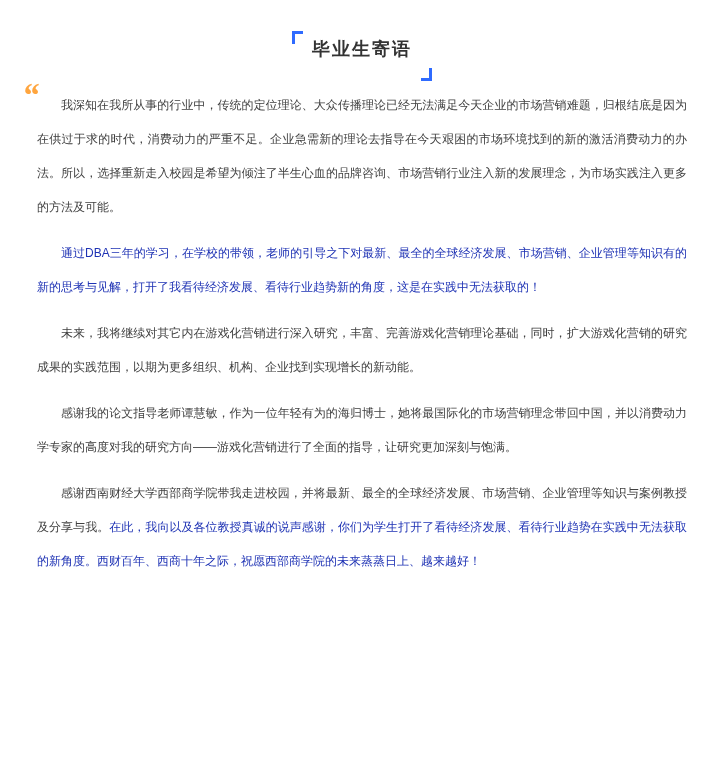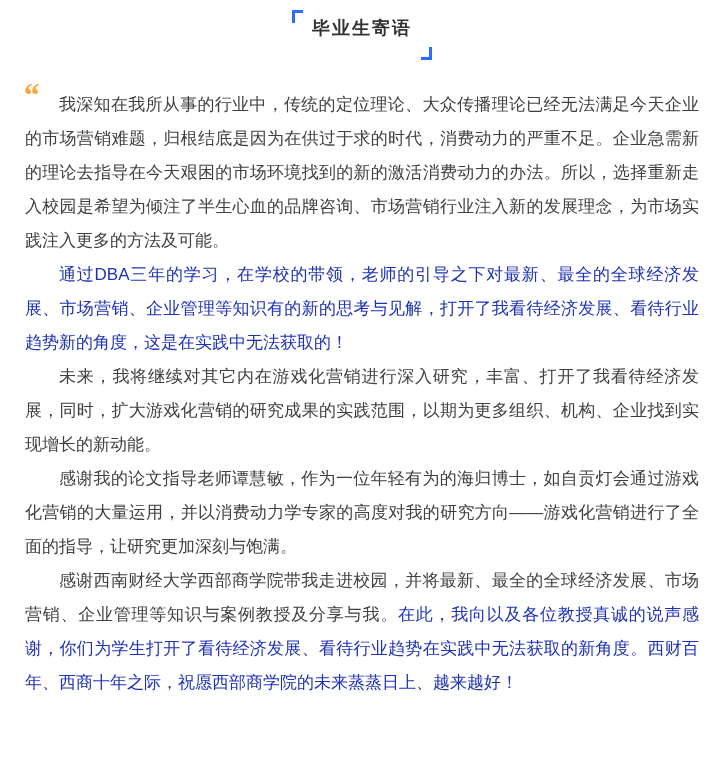--- a/index.html
+++ b/index.html
@@ -24,20 +24,21 @@
     height:52px;
   }
   .title{
     display:inline-block;
     position:relative;
     font-size:18px;
     font-weight:700;
     color:var(--title-text);
     letter-spacing:2px;
     padding:4px 6px;
+    margin-top:21px;
   }
   .bracket{
     position:absolute;
     width:11px;
     height:13px;
   }
   .bracket-left{
     left:-14px;
     top:-2px;
     border-left:3px solid var(--accent-blue);
@@ -60,22 +61,22 @@
     top:-10px;
     font-family:"Liberation Serif","DejaVu Serif",serif;
     font-style:italic;
     font-weight:700;
     font-size:34px;
     line-height:1;
     color:var(--quote-orange);
     letter-spacing:-3px;
   }
   .content p{
-    margin:0;
-    font-size:17px;
+    margin:12px;
+    font-size:12px;
     line-height:34px;
     text-align:justify;
     text-indent:2em;
     color:var(--body-text);
   }
   .content p.bold-blue,
   .content span.bold-blue{
     color:var(--bold-blue);
     font-weight:400;
   }
@@ -93,17 +94,17 @@
     <span>毕业生寄语</span>
     <span class="bracket bracket-right"></span>
   </div>
 </div>
 
 <div class="content">
   <span class="quote-mark">“</span>
   <div id="paragraph-list">
       <p class="normal">我深知在我所从事的行业中，传统的定位理论、大众传播理论已经无法满足今天企业的市场营销难题，归根结底是因为在供过于求的时代，消费动力的严重不足。企业急需新的理论去指导在今天艰困的市场环境找到的新的激活消费动力的办法。所以，选择重新走入校园是希望为倾注了半生心血的品牌咨询、市场营销行业注入新的发展理念，为市场实践注入更多的方法及可能。</p>
       <p class="bold-blue">通过DBA三年的学习，在学校的带领，老师的引导之下对最新、最全的全球经济发展、市场营销、企业管理等知识有的新的思考与见解，打开了我看待经济发展、看待行业趋势新的角度，这是在实践中无法获取的！</p>
-      <p class="normal">未来，我将继续对其它内在游戏化营销进行深入研究，丰富、打开了我看待经济发展，同时，扩大游戏化营销的研究成果的实践范围，以期为更多组织、机构、企业找到实现增长的新动能。</p>
-      <p class="normal">感谢我的论文指导老师谭慧敏，作为一位年轻有为的海归博士，如自贡灯会通过游戏化营销的大量运用，并以消费动力学专家的高度对我的研究方向——游戏化营销进行了全面的指导，让研究更加深刻与饱满。</p>
+      <p class="normal">未来，我将继续对其它内在游戏化营销进行深入研究，丰富、完善游戏化营销理论基础，同时，扩大游戏化营销的研究成果的实践范围，以期为更多组织、机构、企业找到实现增长的新动能。</p>
+      <p class="normal">感谢我的论文指导老师谭慧敏，作为一位年轻有为的海归博士，她将最国际化的市场营销理念带回中国，并以消费动力学专家的高度对我的研究方向——游戏化营销进行了全面的指导，让研究更加深刻与饱满。</p>
       <p><span class="normal">感谢西南财经大学西部商学院带我走进校园，并将最新、最全的全球经济发展、市场营销、企业管理等知识与案例教授及分享与我。</span><span class="bold-blue">在此，我向以及各位教授真诚的说声感谢，你们为学生打开了看待经济发展、看待行业趋势在实践中无法获取的新角度。西财百年、西商十年之际，祝愿西部商学院的未来蒸蒸日上、越来越好！</span></p>
     </div>
 </div>
 
 </body></html>

